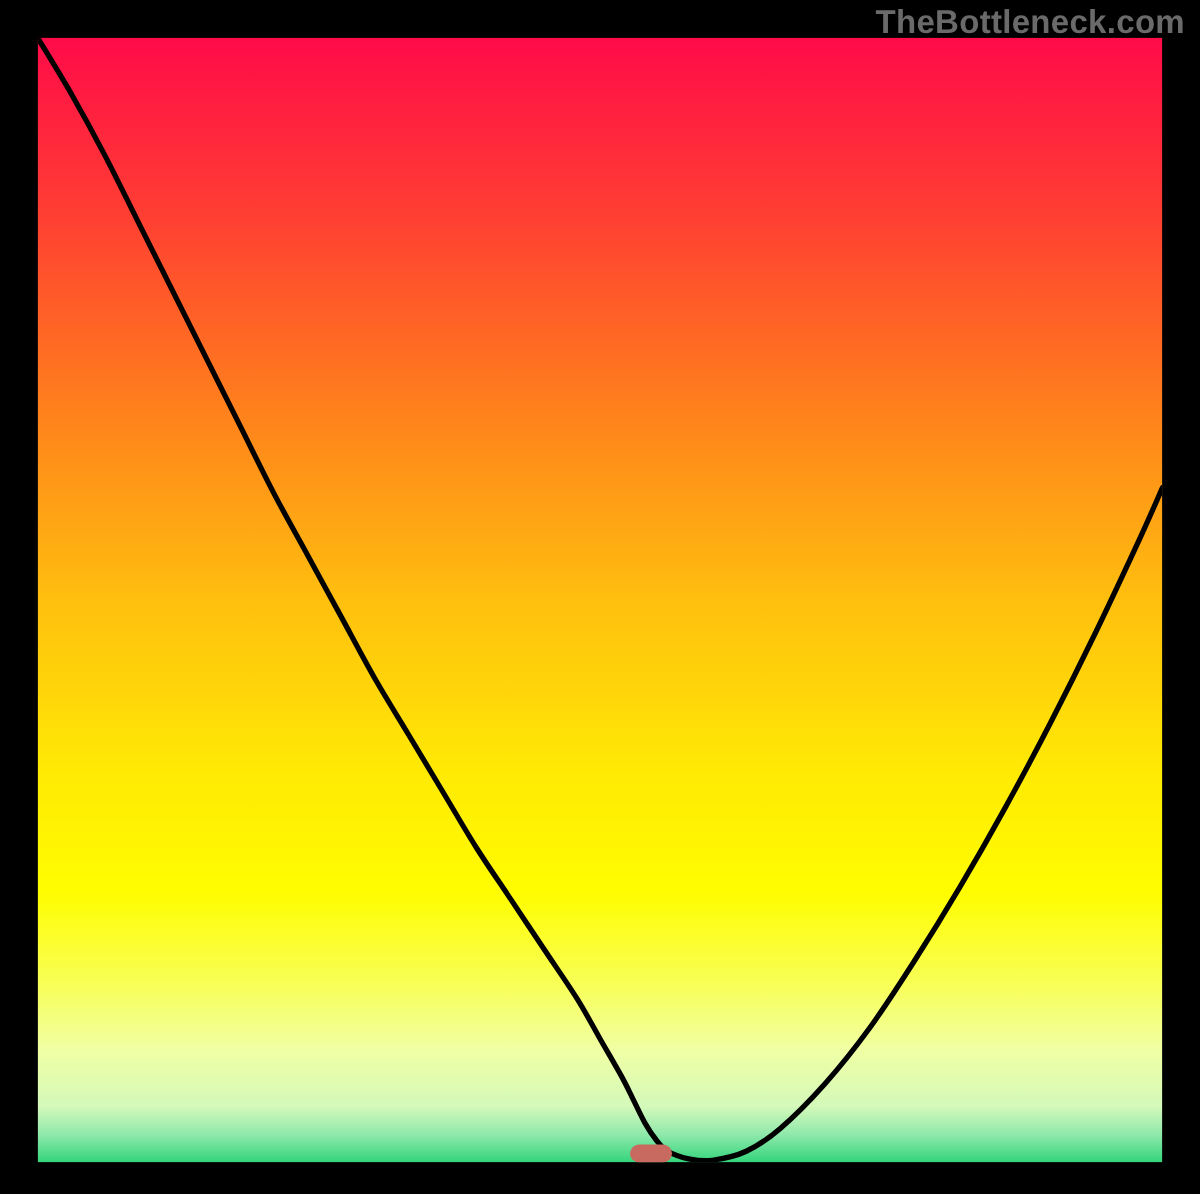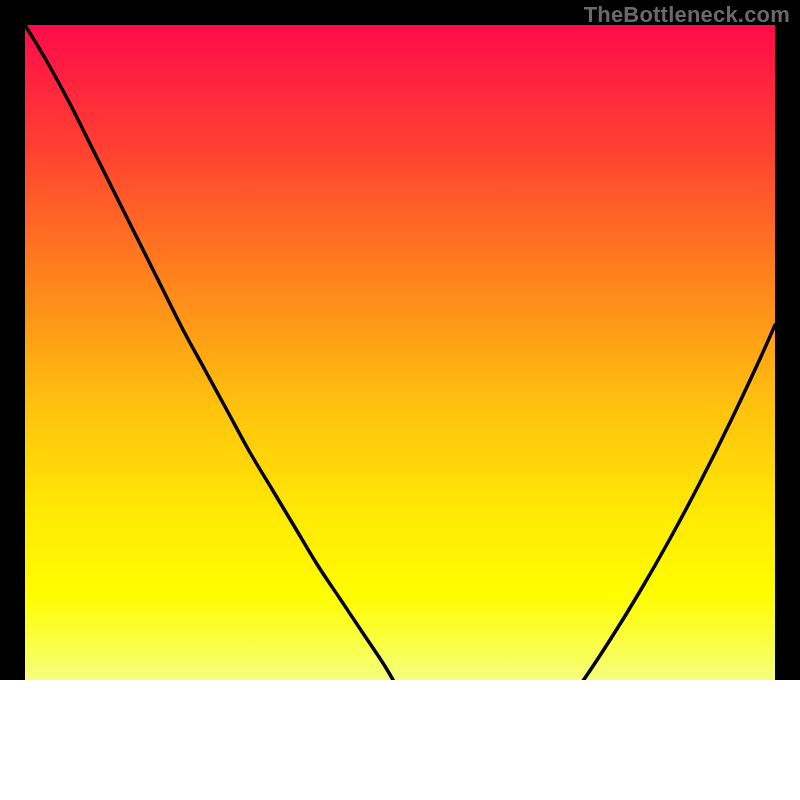--- a/index.html
+++ b/index.html
@@ -4,21 +4,21 @@
 <style>
   body {
     margin: 0;
     padding: 0;
     background: #fff;
     font-family: Arial, Helvetica, sans-serif;
   }
   .chart-container {
     position: relative;
     width: 800px;
-    height: 680px;
+    height: 796px;
     background: #000;
   }
   .watermark {
     position: absolute;
     top: 2px;
     right: 10px;
     font-size: 22px;
     font-weight: bold;
     color: #6a6a6a;
     letter-spacing: 0.2px;

